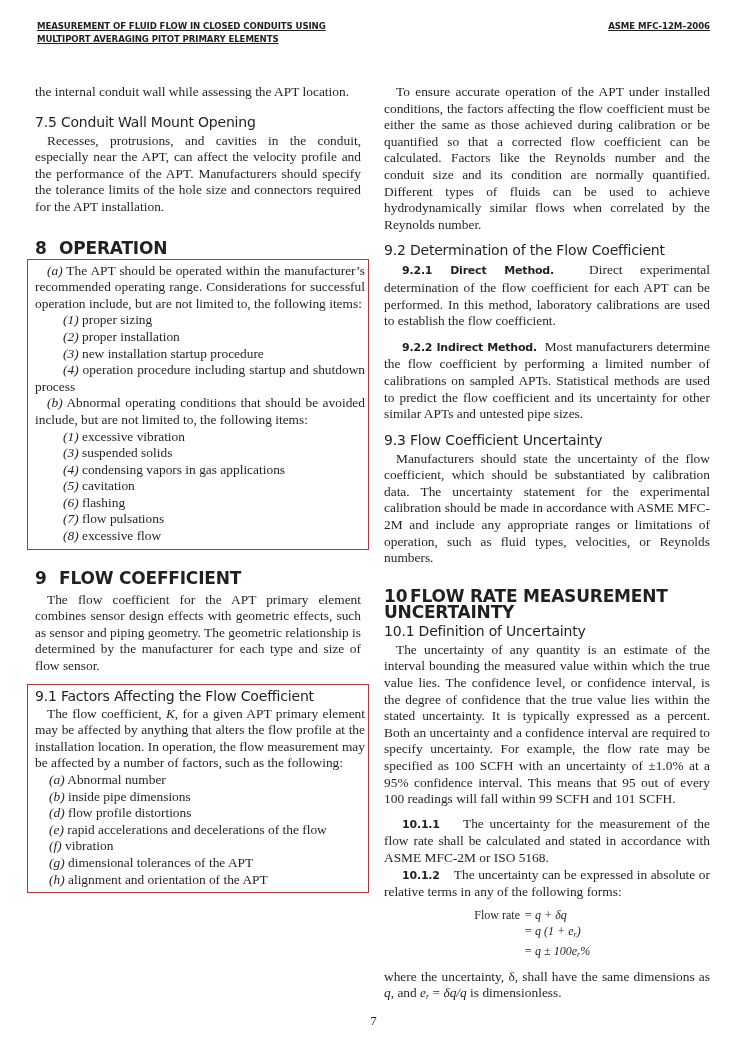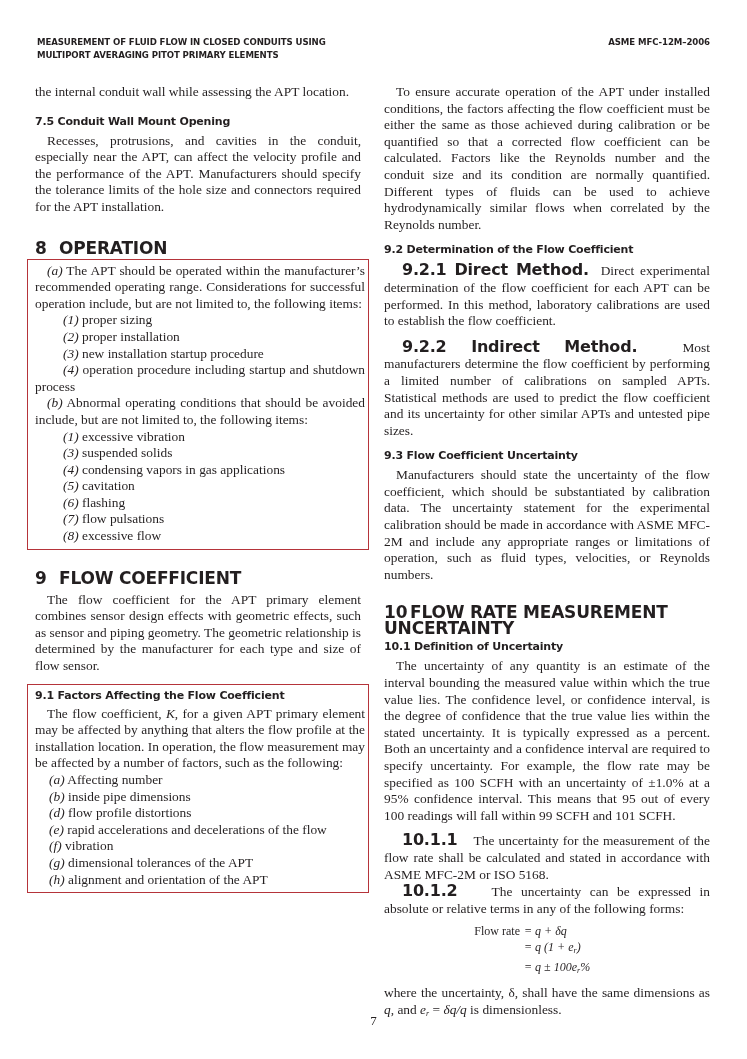--- a/index.html
+++ b/index.html
@@ -1,29 +1,29 @@
 <!DOCTYPE html>
 <html><head>
   <meta charset="utf-8">
   <style>
     html, body { margin: 0; padding: 0; background: #ffffff; }
     body { width: 747px; height: 1059px; position: relative; overflow: hidden; color: #231f20; }
-    .hdr { position: absolute; top: 36px; font-family: "DejaVu Sans", sans-serif; font-size: 8.6px; font-weight: bold; letter-spacing: -0.1px; line-height: 13px; }
+    .hdr { position: absolute; top: 20px; font-family: "DejaVu Sans", sans-serif; font-size: 8.6px; font-weight: bold; letter-spacing: -0.1px; line-height: 13px; text-decoration: underline; }
     .hdr-left { left: 37px; }
     .hdr-right { right: 37px; text-align: right; }
     .col { position: absolute; top: 84px; width: 326px; font-family: "Liberation Serif", serif; font-size: 13.4px; line-height: 16.6px; }
     .col-left { left: 35px; }
     .col-right { left: 384px; }
     p { margin: 0; text-align: justify; }
     .ind { text-indent: 12px; }
-    .h2 { font-family: "DejaVu Sans", sans-serif; font-weight: bold; font-size: 11px; letter-spacing: -0.2px; line-height: 16px; }
+    .h2 { font-family: "DejaVu Sans", sans-serif; font-weight: normal; font-size: 14px; letter-spacing: -0.2px; line-height: 16px; }
     .h1 { font-family: "DejaVu Sans", sans-serif; font-weight: bold; font-size: 17px; letter-spacing: -0.2px; line-height: 16px; }
     .h1 .num { display: inline-block; width: 24px; }
     .h1 .num2 { display: inline-block; width: 26px; }
-    .runin { font-family: "DejaVu Sans", sans-serif; font-weight: bold; font-size: 16px; letter-spacing: -0.2px; }
+    .runin { font-family: "DejaVu Sans", sans-serif; font-weight: bold; font-size: 11px; letter-spacing: -0.2px; }
     .box { border: 1.2px solid #b5343a; margin-left: -8px; margin-right: -8px; padding: 3px 3px 4px 7px; }
     .li { padding-left: 28px; text-align: left; }
     .li2 { padding-left: 14px; text-align: left; }
     .it { font-style: italic; }
     .eq { font-size: 12px; line-height: 16px; margin-top: 6px; margin-bottom: 6px; }
     .eq-row { display: flex; }
     .eq-lhs { width: 136px; text-align: right; padding-right: 4px; }
     .page-num { position: absolute; top: 1013px; left: 0; width: 747px; text-align: center; font-family: "Liberation Serif", serif; font-size: 13px; }
     sub { font-size: 8px; vertical-align: -2px; }
   </style>
@@ -62,21 +62,21 @@
   </div>
 
   <div class="h1" style="margin-top:20px;">
     <span class="num">9</span><span>FLOW COEFFICIENT</span>
   </div>
   <p class="ind" style="margin-top:6px;">The flow coefficient for the APT primary element combines sensor design effects with geometric effects, such as sensor and piping geometry. The geometric relationship is determined by the manufacturer for each type and size of flow sensor.</p>
 
   <div class="box" style="margin-top:9px;">
     <div class="h2">9.1  Factors Affecting the Flow Coefficient</div>
     <p class="ind" style="margin-top:2px;"><span>The flow coefficient, </span><span class="it">K</span><span>, for a given APT primary element may be affected by anything that alters the flow profile at the installation location. In operation, the flow measurement may be affected by a number of factors, such as the following:</span></p>
-    <div class="li2"><span class="it">(a)</span> <span>Affecting number</span></div>
+    <div class="li2"><span class="it">(a)</span> <span>Abnormal number</span></div>
     <div class="li2"><span class="it">(b)</span> <span>inside pipe dimensions</span></div>
     <div class="li2"><span class="it">(d)</span> <span>flow profile distortions</span></div>
     <div class="li2"><span class="it">(e)</span> <span>rapid accelerations and decelerations of the flow</span></div>
     <div class="li2"><span class="it">(f)</span> <span>vibration</span></div>
     <div class="li2"><span class="it">(g)</span> <span>dimensional tolerances of the APT</span></div>
     <div class="li2"><span class="it">(h)</span> <span>alignment and orientation of the APT</span></div>
   </div>
 </div>
 
 <div class="col col-right">

